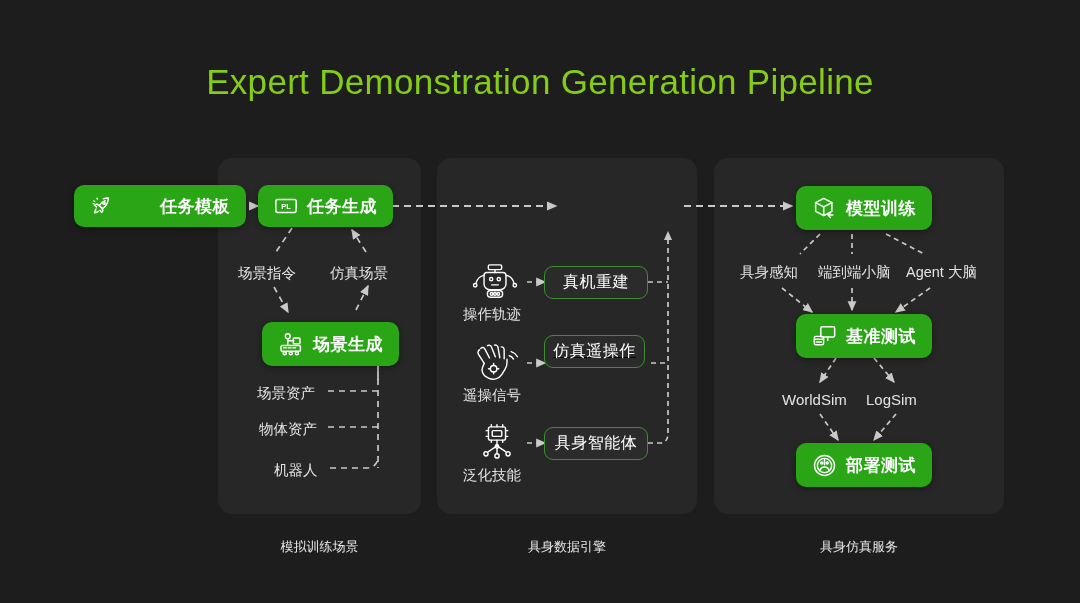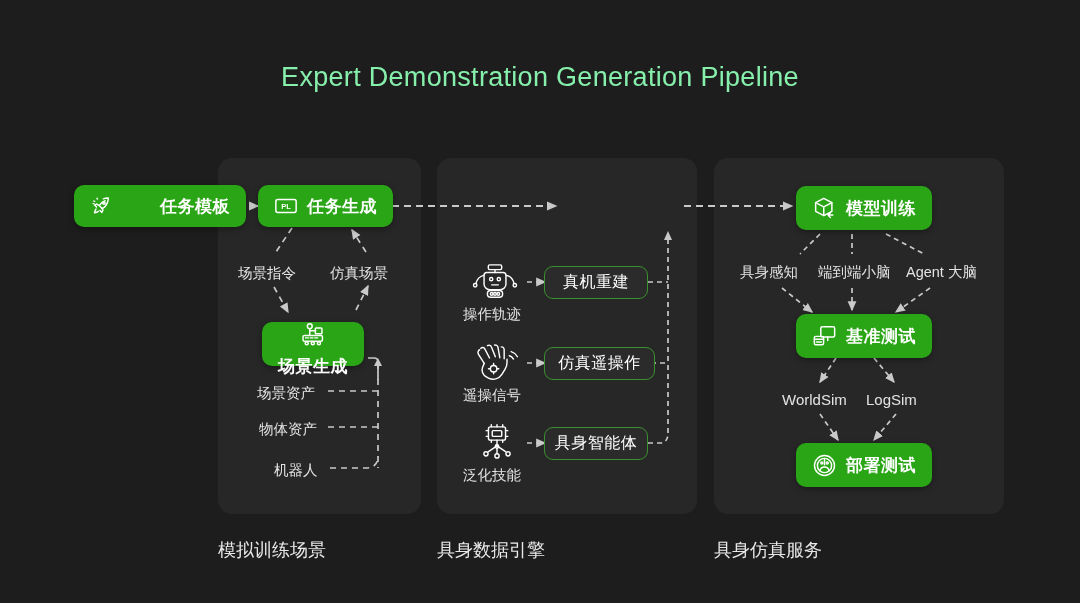--- a/index.html
+++ b/index.html
@@ -9,37 +9,37 @@
     font-family:"Liberation Sans","DejaVu Sans",sans-serif;
     overflow:hidden;
     position:relative;
   }
   #stage{position:absolute;inset:0;}
 
   
   .title{
     position:absolute;left:0;right:0;top:62px;
     text-align:center;
-    color:#86efac;
-    font-size:27px;
+    color:#84cc16;
+    font-size:35px;
     letter-spacing:.3px;
     font-weight:400;
   }
 
   
   .panel{
     position:absolute;
     background:#272727;
     border-radius:14px;
   }
   .panel-caption{
     position:absolute;
     color:#e8e8e8;
-    font-size:18px;
-    text-align:left;
+    font-size:13px;
+    text-align:center;
     white-space:nowrap;
   }
 
   
   .pill{
     position:absolute;
     background:#2aa515;
     border-radius:10px;
     display:flex;
     align-items:center;
@@ -180,21 +180,21 @@
   <div class="pill" style="left:258px;top:185px;">
     <span>
       <svg width="24" height="20" viewBox="0 0 26 20" fill="none" stroke="#fff" stroke-width="1.6" stroke-linejoin="round">
         <rect x="2" y="3" width="22" height="14" rx="2"></rect>
         <text x="13" y="13.6" font-size="8.2" fill="#fff" stroke="none" text-anchor="middle" font-family="Liberation Sans, sans-serif" font-weight="700">PL</text>
       </svg>
     </span>
     <span class="lbl">任务生成</span>
   </div>
 
-  <div class="pill" style="left:262px;top:322px;height:44px;flex-direction:column;">
+  <div class="pill" style="left:262px;top:322px;height:44px;">
     <span>
       <svg width="26" height="24" viewBox="0 0 28 26" fill="none" stroke="#fff" stroke-width="1.6" stroke-linecap="round" stroke-linejoin="round">
         <circle cx="10.5" cy="4.6" r="2.6"></circle>
         <path d="M10.5 7.2v7"></path>
         <path d="M10.5 9.5 L17 9.5"></path>
         <rect x="16.5" y="6.4" width="7.2" height="6.4" rx="1"></rect>
         <rect x="3.2" y="14.6" width="21" height="6.2" rx="1.4"></rect>
         <circle cx="7.2" cy="23" r="1.7"></circle>
         <circle cx="13.8" cy="23" r="1.7"></circle>
         <circle cx="20.4" cy="23" r="1.7"></circle>
@@ -238,21 +238,21 @@
         <circle cx="10.2" cy="10.4" r="1.1"></circle>
         <circle cx="15.8" cy="10.4" r="1.1"></circle>
       </svg>
     </span>
     <span class="lbl">部署测试</span>
   </div>
 
   <div class="obox" style="left:544px;top:266px;width:104px;">
     <span class="lbl">真机重建</span>
   </div>
-  <div class="obox" style="left:544px;top:347px;width:111px;">
+  <div class="obox" style="left:544px;top:335px;width:101px;text-decoration:underline;">
     <span class="lbl">仿真遥操作</span>
   </div>
   <div class="obox" style="left:544px;top:427px;width:104px;">
     <span class="lbl">具身智能体</span>
   </div>
 
   <div class="rowicon" style="left:471px;top:262px;">
     <svg width="48" height="40" viewBox="0 0 50 42" fill="none" stroke="#fff" stroke-width="1.5" stroke-linecap="round" stroke-linejoin="round">
       <rect x="18" y="3" width="14" height="5" rx="1.4"></rect>
       <path d="M25 8v3"></path>

